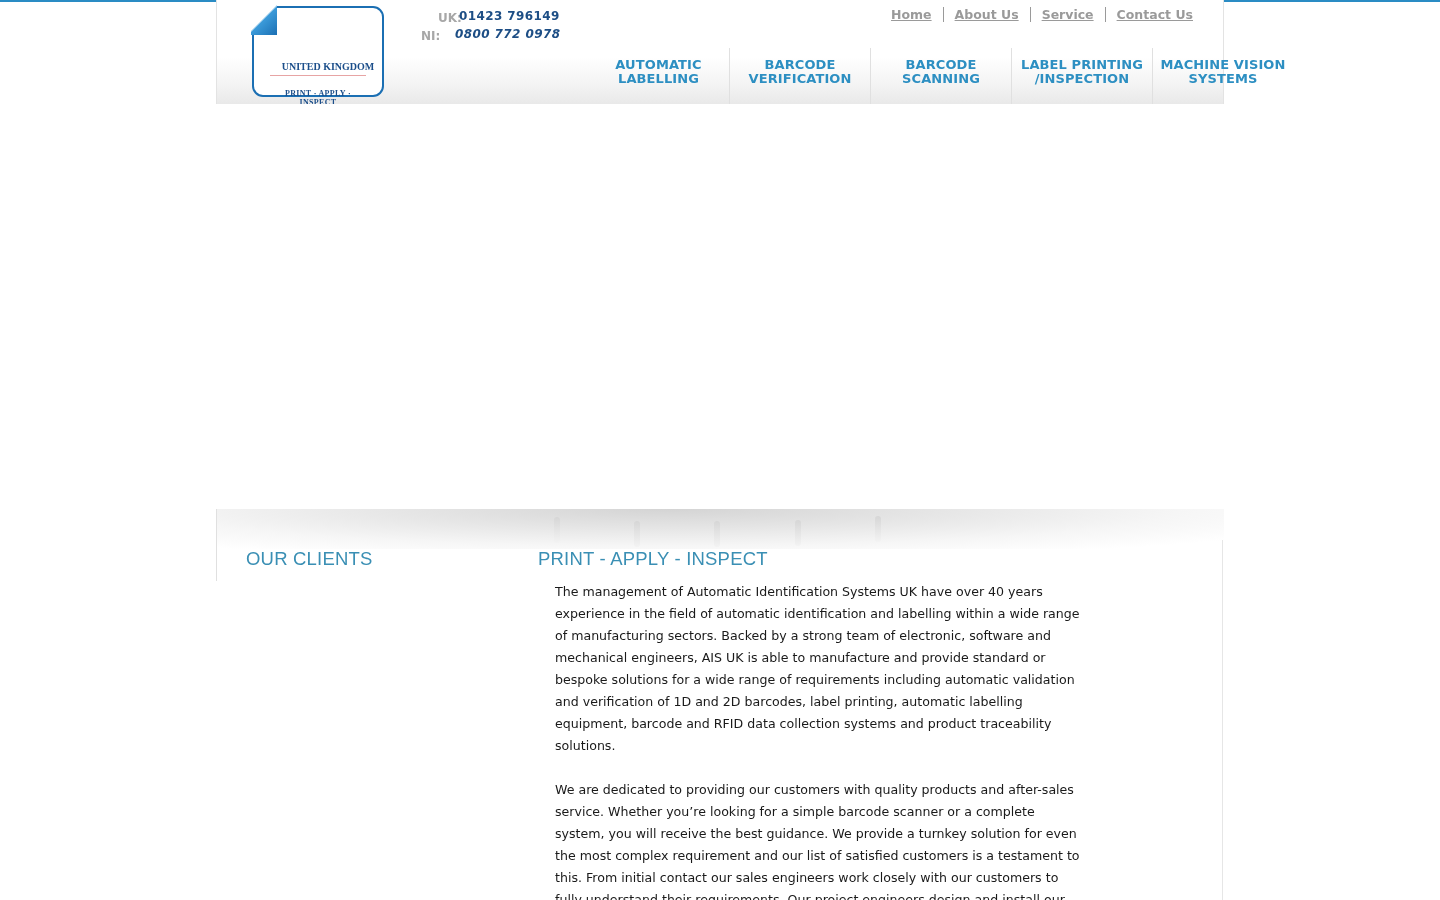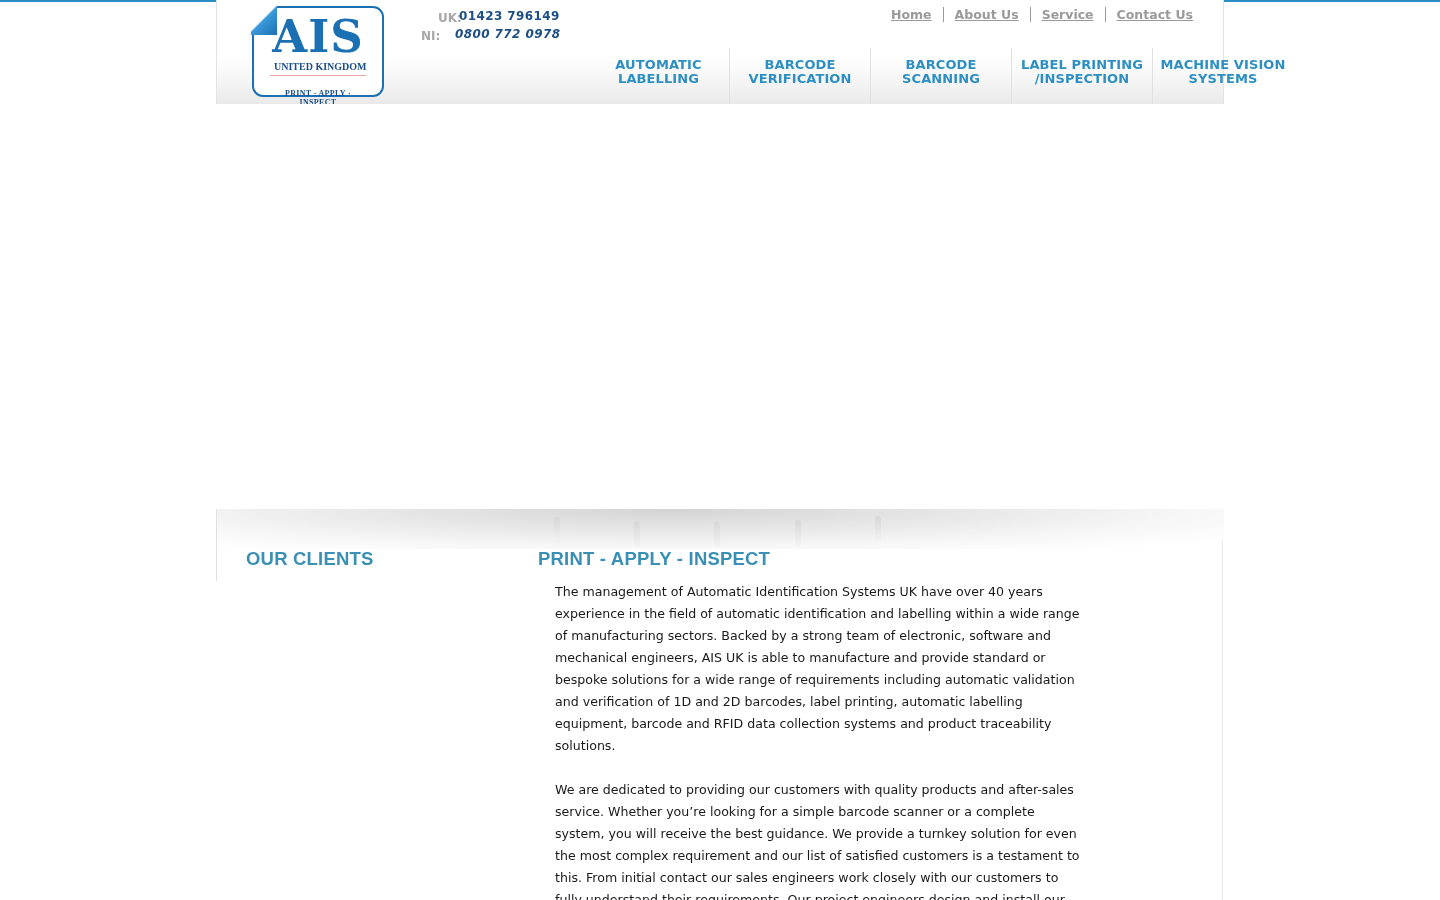--- a/index.html
+++ b/index.html
@@ -13,21 +13,21 @@
       border-left: 1px solid #e3e3e3; border-right: 1px solid #e3e3e3;
       background: linear-gradient(to bottom, #ffffff 0%, #ffffff 55%, #f4f4f4 80%, #e9e9e9 100%); }
 
     .logo { position: absolute; left: 35px; top: 6px; width: 132px; height: 91px;
       border: 2px solid #1b6fb3; border-radius: 11px; background: #fff; }
     .logo-curl { position: absolute; left: -3px; top: -3px; width: 26px; height: 30px;
       background: linear-gradient(135deg, #ffffff 0%, #ffffff 45%, #3a9ad9 50%, #1b6fb3 100%);
       border-top-left-radius: 10px; }
     .logo-ais { position: absolute; left: 0; width: 100%; top: 4px; text-align: center;
       font-family: "DejaVu Serif", serif; font-weight: bold; font-size: 45px; color: #1b6fb3; letter-spacing: 1px; line-height: 50px; }
-    .logo-uk { position: absolute; left: 0; width: 100%; top: 53px; text-align: left;
+    .logo-uk { position: absolute; left: 0; width: 100%; top: 53px; text-align: center;
       font-family: "Liberation Serif", serif; font-size: 10px; color: #1b4e8a; font-weight: bold; padding-left: 20px; }
     .logo-tag { position: absolute; left: 16px; right: 16px; top: 67px; text-align: center;
       font-family: "Liberation Serif", serif; font-size: 8px; color: #1b4e8a; font-weight: bold;
       border-top: 1px solid #e7a4a4; border-bottom: 1px solid #e7a4a4; padding: 13px 0; letter-spacing: 0.3px; }
 
     .phone { position: absolute; font-family: "DejaVu Sans", sans-serif; font-weight: bold; }
     .phone .lbl { position: absolute; font-size: 12px; color: #a7a7a7; }
     .phone .num { position: absolute; font-size: 12px; color: #1d4e85; letter-spacing: 0.4px; white-space: nowrap; }
 
     .toplinks { position: absolute; right: 30px; top: 7px; display: flex; align-items: center; }
@@ -45,39 +45,38 @@
     .banner { position: absolute; left: 216px; top: 104px; width: 1008px; height: 405px; background: #ffffff; }
 
     .shelf { position: absolute; left: 216px; top: 509px; width: 1008px; height: 40px;
       background: radial-gradient(ellipse at 45% 0%, #d4d4d4 0%, #e6e6e6 35%, #f6f6f6 65%, #ffffff 90%); }
     .shelf .drop { position: absolute; top: 8px; width: 6px; height: 26px; border-radius: 3px;
       background: linear-gradient(to bottom, #d6d6d6, #f3f3f3); }
 
     .content-border-left { position: absolute; left: 216px; top: 509px; width: 1px; height: 72px; background: #e0e0e0; }
     .content-border-right { position: absolute; left: 1222px; top: 540px; width: 1px; height: 360px; background: #e6e6e6; }
 
-    .clients-title { position: absolute; left: 246px; top: 548px; font-family: "Liberation Sans", sans-serif; font-weight: bold;
+    .clients-title { position: absolute; left: 246px; top: 548px; font-family: "Liberation Sans", sans-serif; font-weight: normal;
       font-size: 18.5px; color: #3a8fb4; letter-spacing: 0.2px; }
-    .main-title { position: absolute; left: 538px; top: 548px; font-family: "Liberation Sans", sans-serif; font-weight: bold;
+    .main-title { position: absolute; left: 538px; top: 548px; font-family: "Liberation Sans", sans-serif; font-weight: normal;
       font-size: 18.5px; color: #3a8fb4; letter-spacing: 0.2px; }
 
     .body-text { position: absolute; left: 538px; top: 581px; width: 546px; font-family: "DejaVu Sans", sans-serif;
       font-size: 12.6px; line-height: 22px; color: #1a1a1a; }
     .body-text p { margin-bottom: 22px; margin-left: 17px; }
   </style>
 </head>
 <body>
 
 <div class="topline-left"></div>
 <div class="topline-right"></div>
 
 <div class="header">
   <div class="logo">
     <div class="logo-curl"></div>
-    <div class="logo-ais">AIS</div>
     <div class="logo-uk">UNITED KINGDOM</div>
     <div class="logo-tag">PRINT · APPLY · INSPECT</div>
   </div>
 
   <div class="phone" style="left:205px; top:9px;">
     <span class="lbl" style="left:16px; top:2px;">UK:</span>
     <span class="num" style="left:37px; top:0;">01423 796149</span>
   </div>
   <div class="phone" style="left:204px; top:27px;">
     <span class="lbl" style="left:0; top:2px;">NI:</span>

